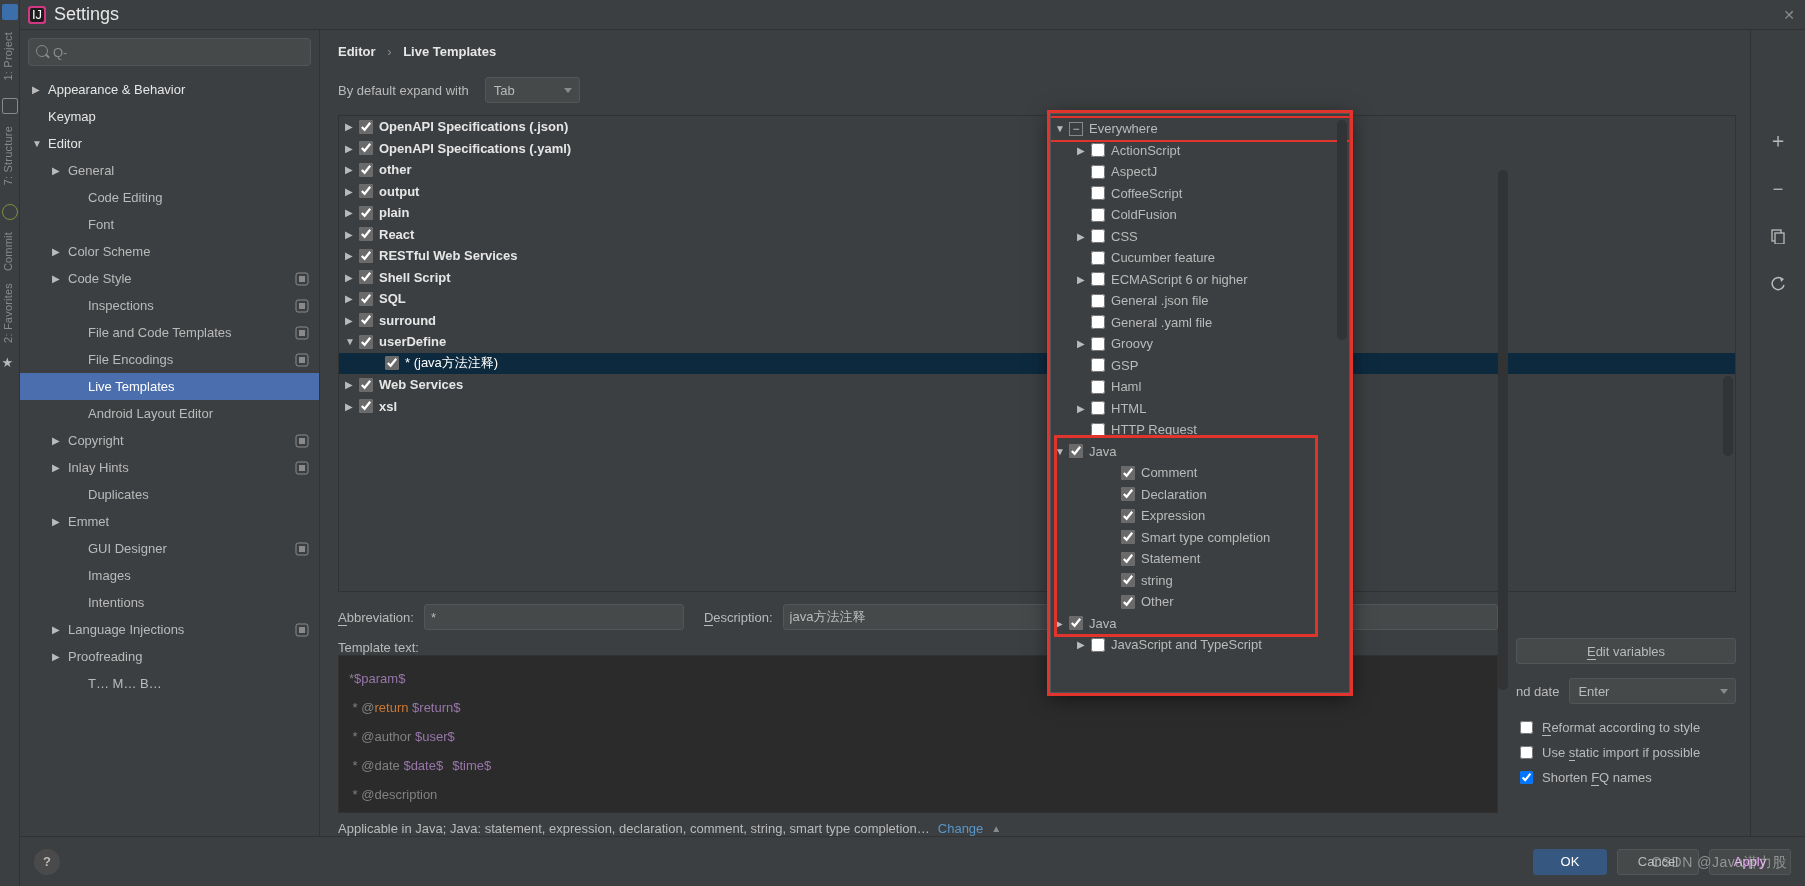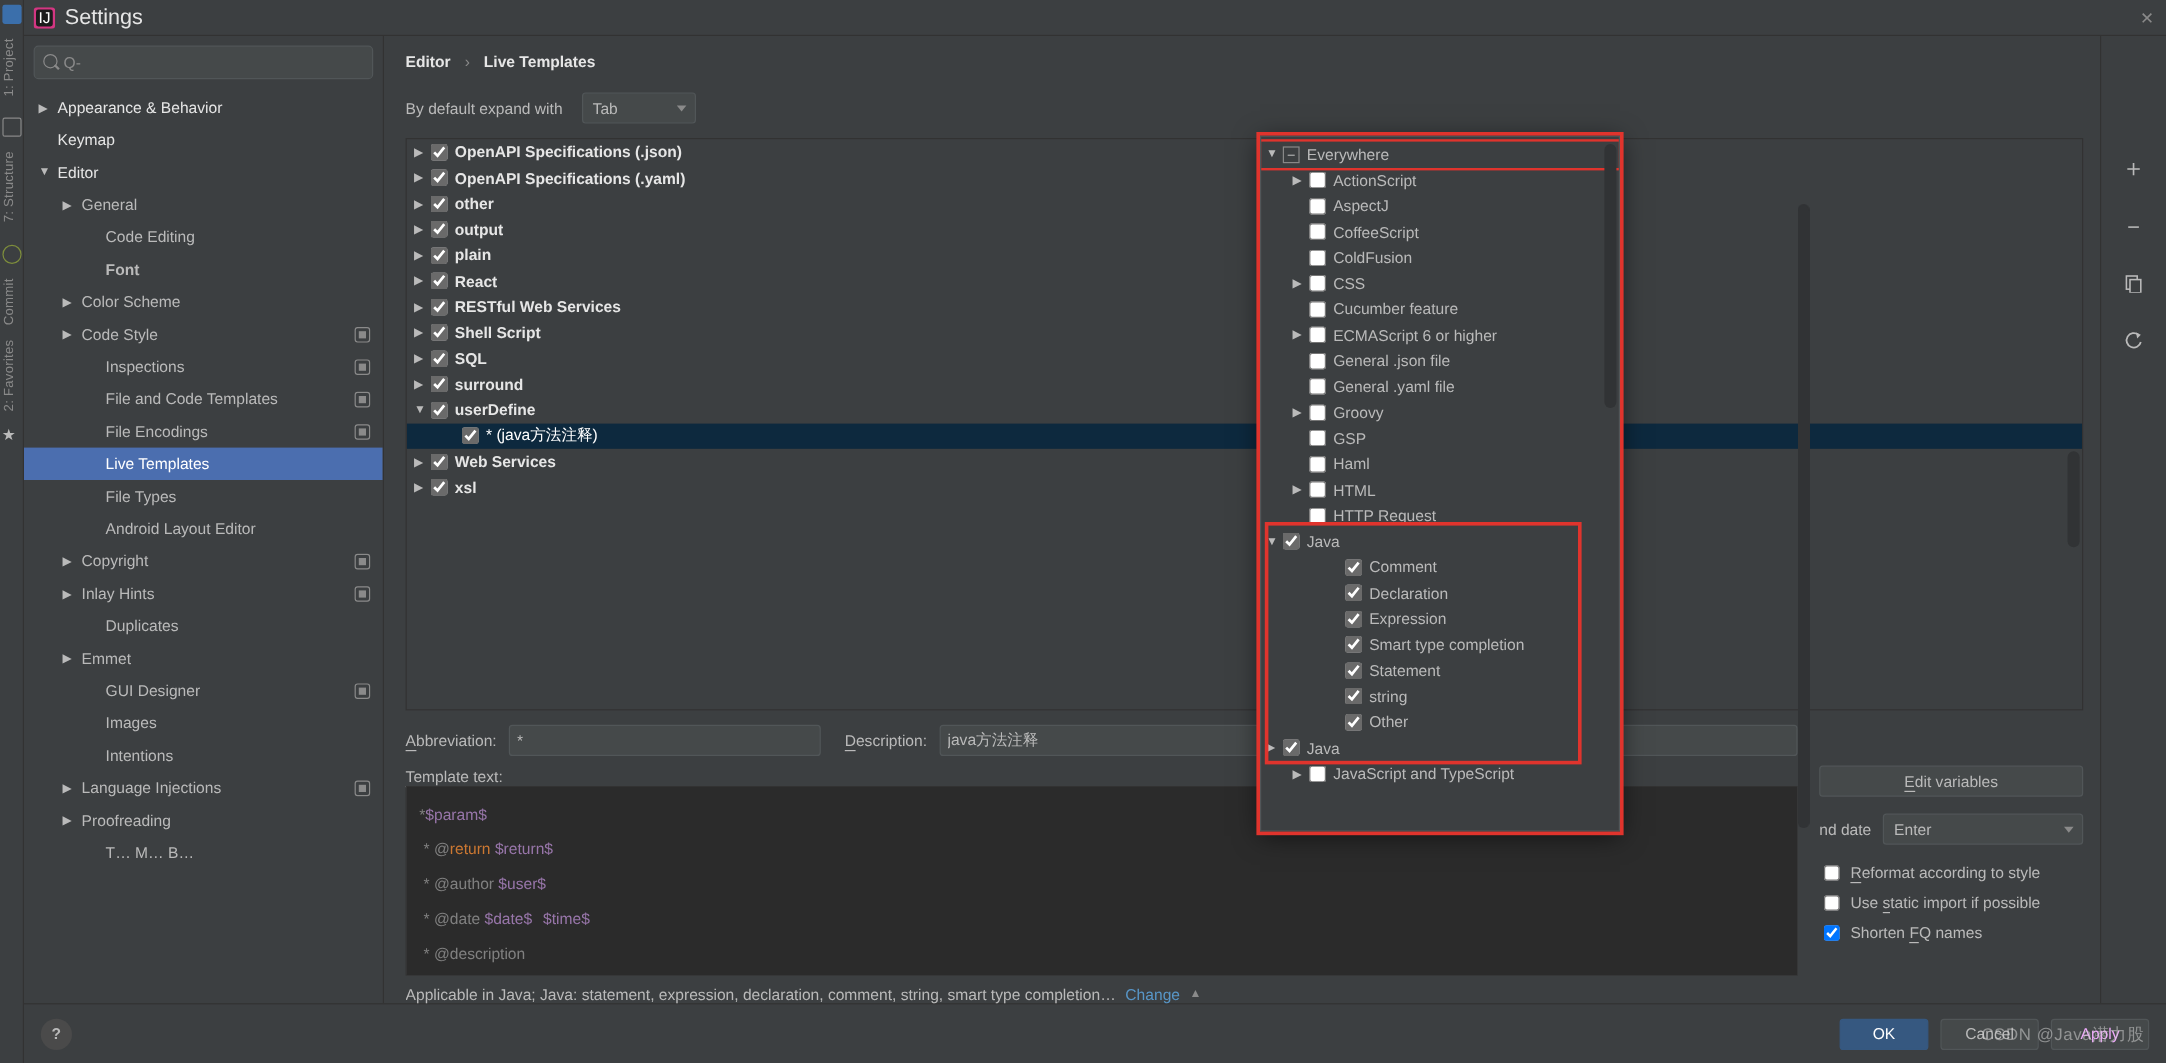--- a/index.html
+++ b/index.html
@@ -149,21 +149,21 @@
         <span class="lbl">Editor</span>
       </div>
       <div class="node" style="padding-left: 32px;">
         <span class="arrow">▶</span>
         <span class="lbl">General</span>
       </div>
       <div class="node" style="padding-left: 52px;">
         <span class="arrow"></span>
         <span class="lbl">Code Editing</span>
       </div>
-      <div class="node" style="padding-left: 52px; font-weight: bold;">
+      <div class="node" style="padding-left: 52px;">
         <span class="arrow"></span>
         <span class="lbl">Font</span>
       </div>
       <div class="node" style="padding-left: 32px;">
         <span class="arrow">▶</span>
         <span class="lbl">Color Scheme</span>
       </div>
       <div class="node" style="padding-left: 32px;">
         <span class="arrow">▶</span>
         <span class="lbl">Code Style</span>
@@ -200,24 +200,20 @@
         <span class="badge">
           <svg width="14" height="14" viewBox="0 0 14 14">
             <rect x="1" y="1" width="12" height="12" rx="2" fill="none" stroke="#8a8a8a"></rect>
             <rect x="4" y="4" width="6" height="6" fill="#8a8a8a"></rect>
           </svg>
         </span>
       </div>
       <div class="node sel" style="padding-left: 52px;">
         <span class="arrow"></span>
         <span class="lbl">Live Templates</span>
-      </div>
-      <div class="node" style="padding-left: 52px;">
-        <span class="arrow"></span>
-        <span class="lbl">File Types</span>
       </div>
       <div class="node" style="padding-left: 52px;">
         <span class="arrow"></span>
         <span class="lbl">Android Layout Editor</span>
       </div>
       <div class="node" style="padding-left: 32px;">
         <span class="arrow">▶</span>
         <span class="lbl">Copyright</span>
         <span class="badge">
           <svg width="14" height="14" viewBox="0 0 14 14">

